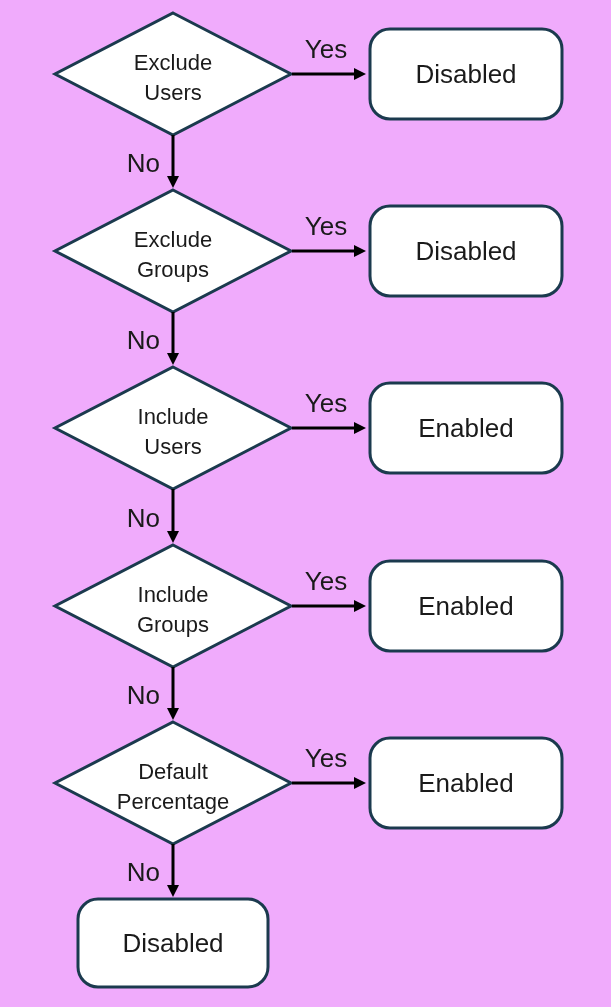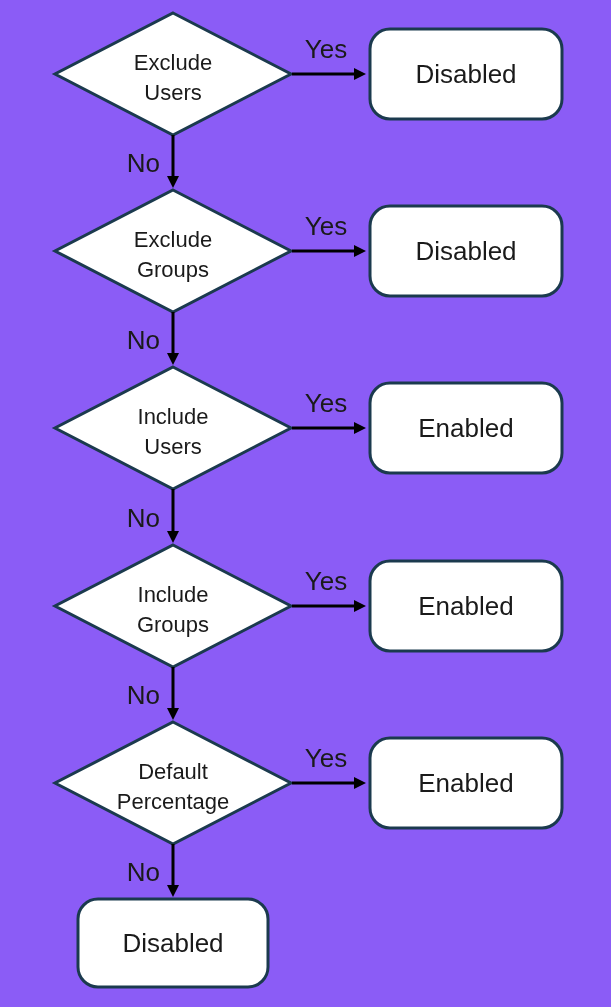--- a/index.html
+++ b/index.html
@@ -4,21 +4,21 @@
 <style>
   html, body {
     margin: 0;
     padding: 0;
     background: #ffffff;
   }
   .canvas {
     position: relative;
     width: 611px;
     height: 1007px;
-    background: #8b5cf6;
+    background: #f0abfc;
     overflow: hidden;
     font-family: "Liberation Sans", sans-serif;
   }
   svg { display: block; }
   .shape {
     fill: #ffffff;
     stroke: #1b3a4e;
     stroke-width: 3;
   }
   .arrow {

